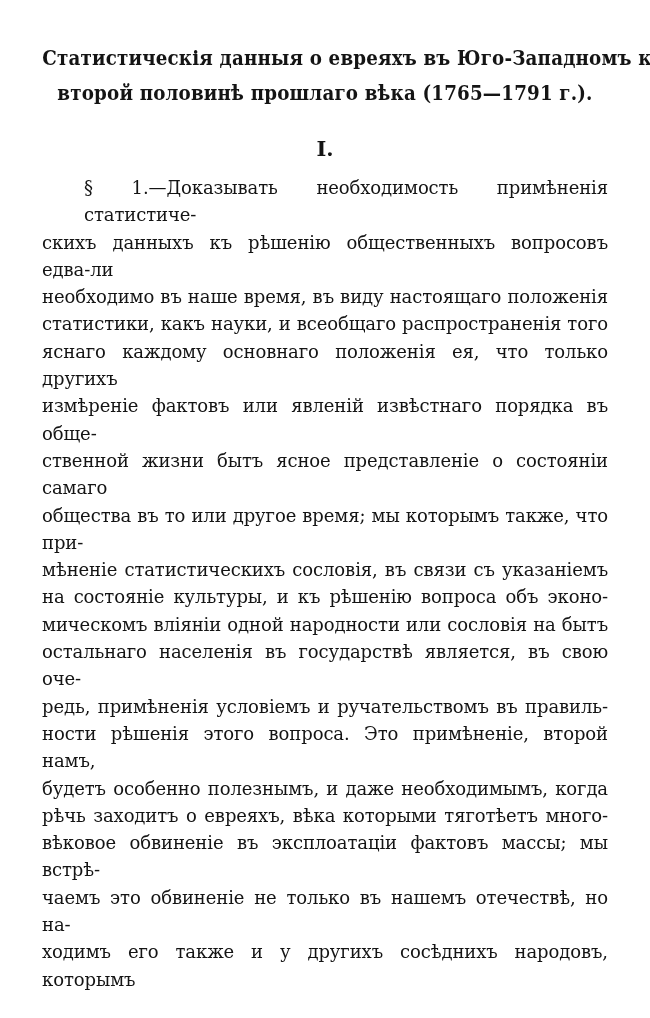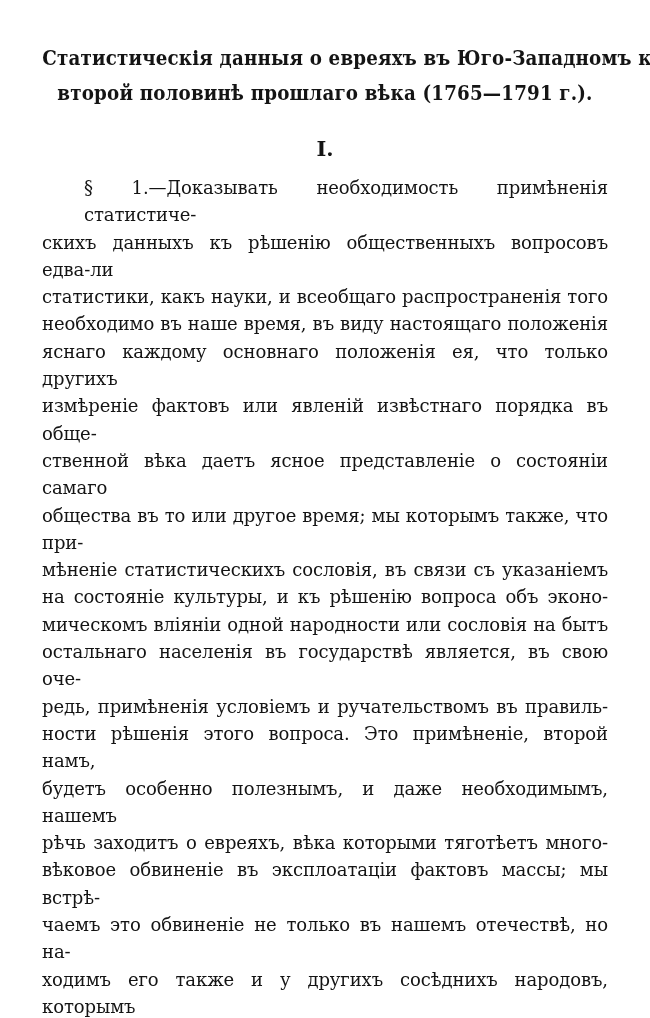--- a/index.html
+++ b/index.html
@@ -59,31 +59,31 @@
   <div class="title-block">
     <div class="title-line">Статистическія данныя о евреяхъ въ Юго-Западномъ краѣ во</div>
     <div class="title-line">второй половинѣ прошлаго вѣка (1765—1791 г.).</div>
   </div>
 
   <div class="section-heading">I.</div>
 
   <div class="paragraph">
       <div class="pline first">§ 1.—Доказывать необходимость примѣненія статистиче-</div>
       <div class="pline">скихъ данныхъ къ рѣшенію общественныхъ вопросовъ едва-ли</div>
+      <div class="pline">необходимо въ наше время, въ виду настоящаго положенія</div>
       <div class="pline">статистики, какъ науки, и всеобщаго распространенія того</div>
-      <div class="pline">необходимо въ наше время, въ виду настоящаго положенія</div>
       <div class="pline">яснаго каждому основнаго положенія ея, что только другихъ</div>
       <div class="pline">измѣреніе фактовъ или явленій извѣстнаго порядка въ обще-</div>
-      <div class="pline">ственной вѣка даетъ ясное представленіе о состояніи самаго</div>
+      <div class="pline">ственной жизни бытъ ясное представленіе о состояніи самаго</div>
       <div class="pline">общества въ то или другое время; мы которымъ также, что при-</div>
       <div class="pline">мѣненіе статистическихъ сословія, въ связи съ указаніемъ</div>
       <div class="pline">на состояніе культуры, и къ рѣшенію вопроса объ эконо-</div>
       <div class="pline">мическомъ вліяніи одной народности или сословія на бытъ</div>
       <div class="pline">остальнаго населенія въ государствѣ является, въ свою оче-</div>
       <div class="pline">редь, примѣненія условіемъ и ручательствомъ въ правиль-</div>
       <div class="pline">ности рѣшенія этого вопроса. Это примѣненіе, второй намъ,</div>
-      <div class="pline">будетъ особенно полезнымъ, и даже необходимымъ, нашемъ</div>
+      <div class="pline">будетъ особенно полезнымъ, и даже необходимымъ, когда</div>
       <div class="pline">рѣчь заходитъ о евреяхъ, вѣка которыми тяготѣетъ много-</div>
       <div class="pline">вѣковое обвиненіе въ эксплоатаціи фактовъ массы; мы встрѣ-</div>
       <div class="pline">чаемъ это обвиненіе не только въ нашемъ отечествѣ, но на-</div>
       <div class="pline">ходимъ его также и у другихъ сосѣднихъ народовъ, которымъ</div>
     </div>
 </div>
 
 </body></html>

